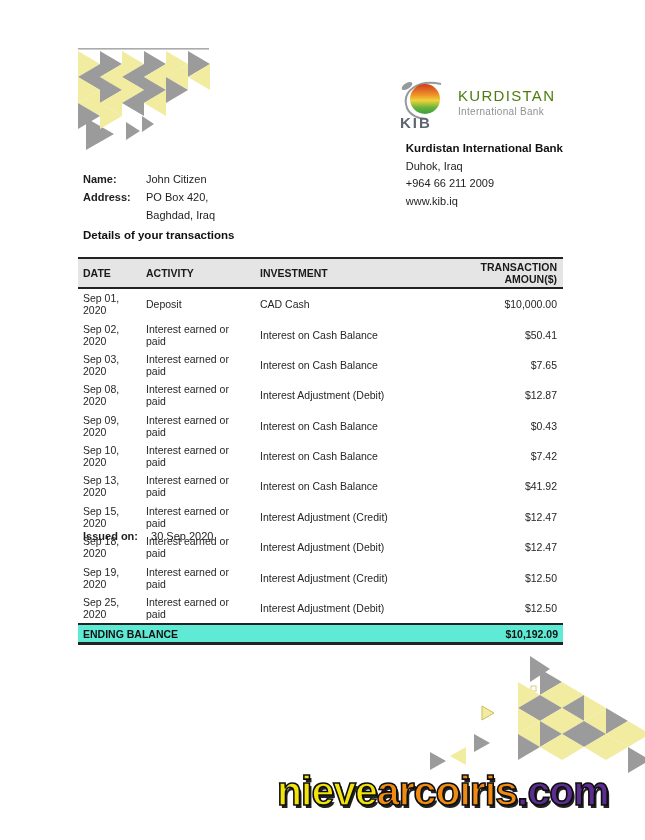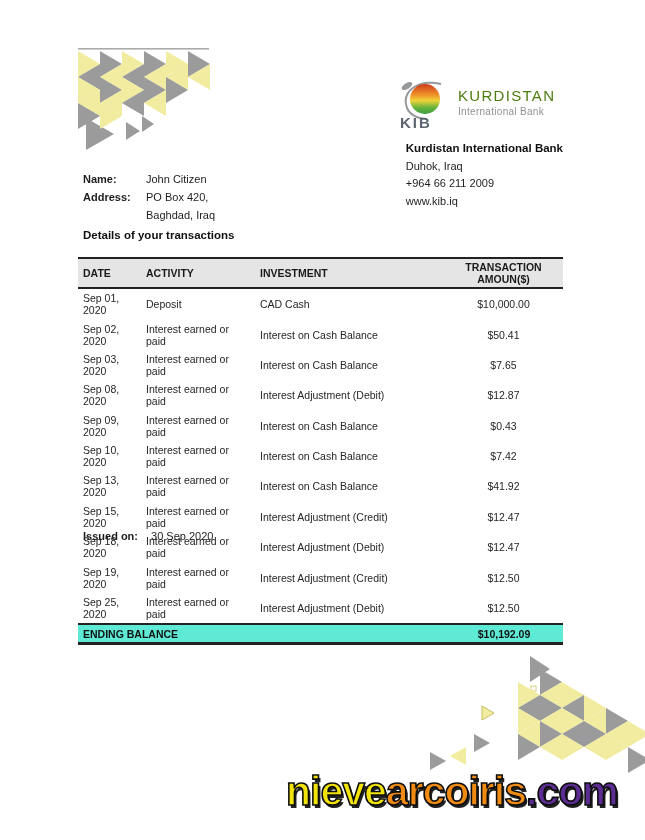--- a/index.html
+++ b/index.html
@@ -42,34 +42,34 @@
   table.statement { position:absolute; left:78px; top:257px; width:485px; border-collapse:collapse; font-size:10.5px; table-layout:fixed; }
   table.statement col.c-date { width:63px; }
   table.statement col.c-activity { width:114px; }
   table.statement col.c-investment { width:190px; }
   table.statement col.c-amount { width:118px; }
   table.statement th {
     background:#e5e5e5; text-align:left; font-weight:bold; color:#1a1a1a;
     border-top:2px solid #222; border-bottom:2px solid #222;
     padding:2px 5px; font-size:10.5px;
   }
-  table.statement th.amount, table.statement td.amount { text-align:center; padding-right:6px; }
+  table.statement th.amount, table.statement td.amount { text-align:right; padding-right:6px; }
   table.statement td { padding:3.2px 5px; color:#262626; }
   table.statement tr.footer td {
     background:#5eead4; font-weight:bold; color:#111;
     border-top:2px solid #222; border-bottom:3px solid #222; padding:2.5px 5px;
   }
 
   
   .issued { position:absolute; left:83px; top:530px; font-size:11px; }
   .issued-label { font-weight:bold; margin-right:13px; }
 
   
   .watermark {
-    position:absolute; left:286px; top:768px; font-size:41px; font-weight:bold;
+    position:absolute; left:277px; top:768px; font-size:41px; font-weight:bold;
     letter-spacing:-1px; white-space:nowrap; z-index:5;
     -webkit-text-stroke:1.6px #0d0d0d;
     text-shadow:2px 3px 0 rgba(10,10,10,0.9);
   }
   .wm-1 { color:#f2e40a; }
   .wm-2 { color:#ef8b13; }
   .wm-3 { color:#5c2d91; }
 </style>
 </head>
 <body>

